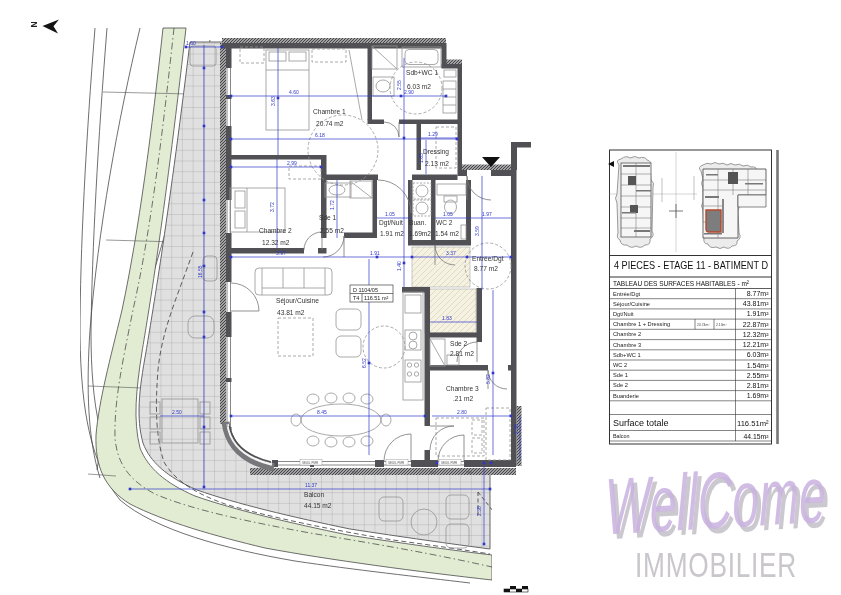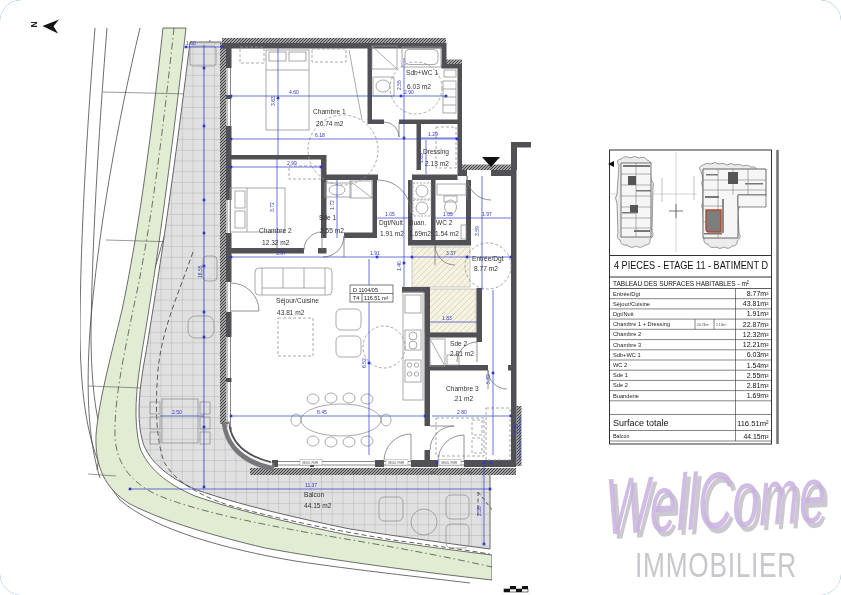--- a/index.html
+++ b/index.html
@@ -1,17 +1,17 @@
 <!DOCTYPE html>
 <html><head>
 <meta charset="utf-8">
 <style>
   html,body{margin:0;padding:0;background:#ffffff;}
   #page{width:841px;height:595px;position:relative;overflow:hidden;background:#0369a1;
-        font-family:"Liberation Sans", sans-serif;border-radius:21px;}
+        font-family:"Liberation Sans", sans-serif;}
   svg{position:absolute;top:0;left:0;}
   text{font-family:"Liberation Sans", sans-serif;}
 </style>
 </head>
 <body>
 <div id="page">
 <svg width="841" height="595" viewBox="0 0 841 595">
 <defs>
   <pattern id="xh" width="3" height="3" patternUnits="userSpaceOnUse">
     <rect width="3" height="3" fill="#c6c6c6"></rect>

